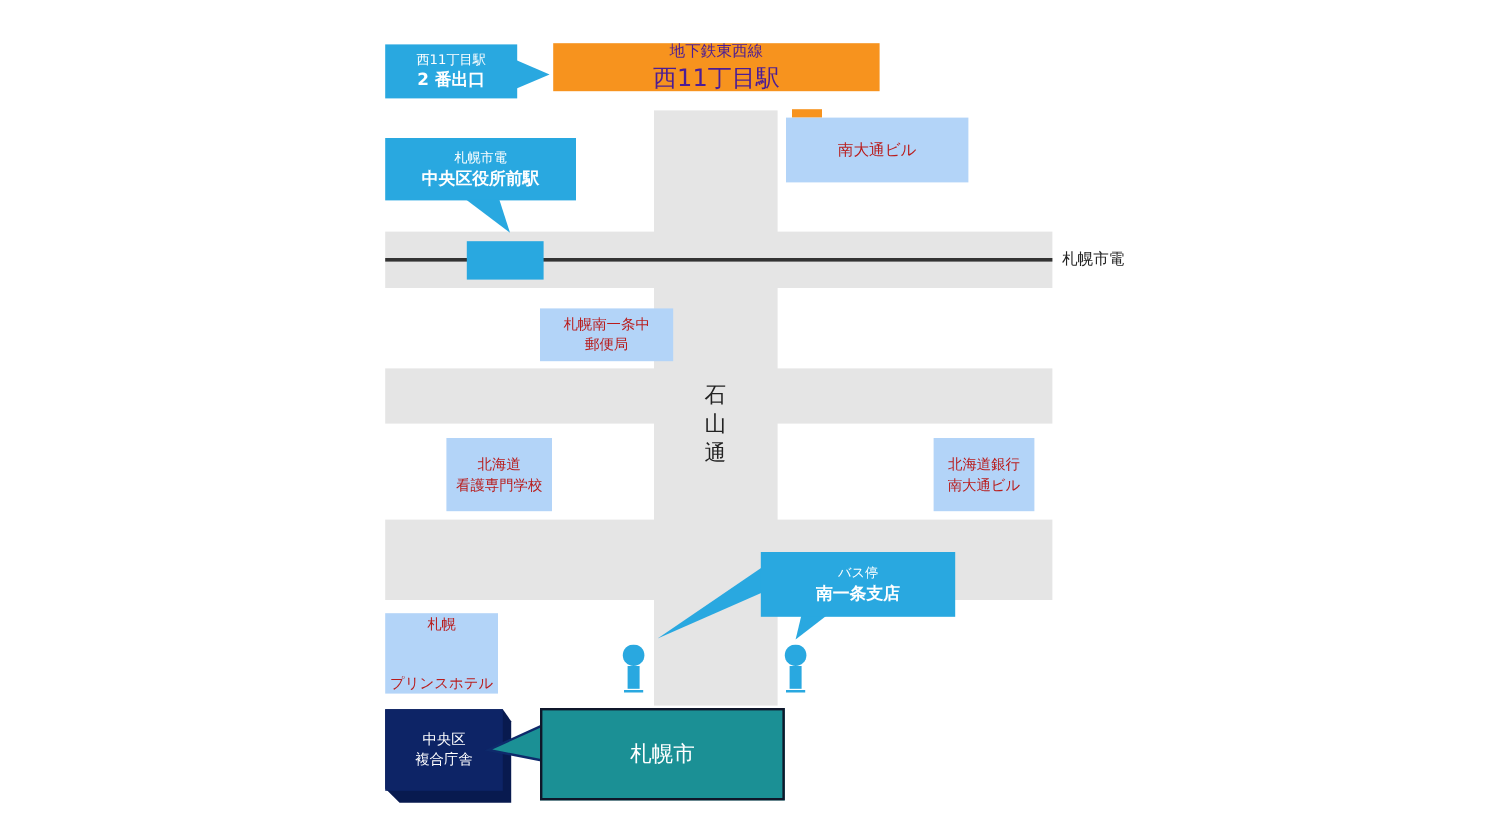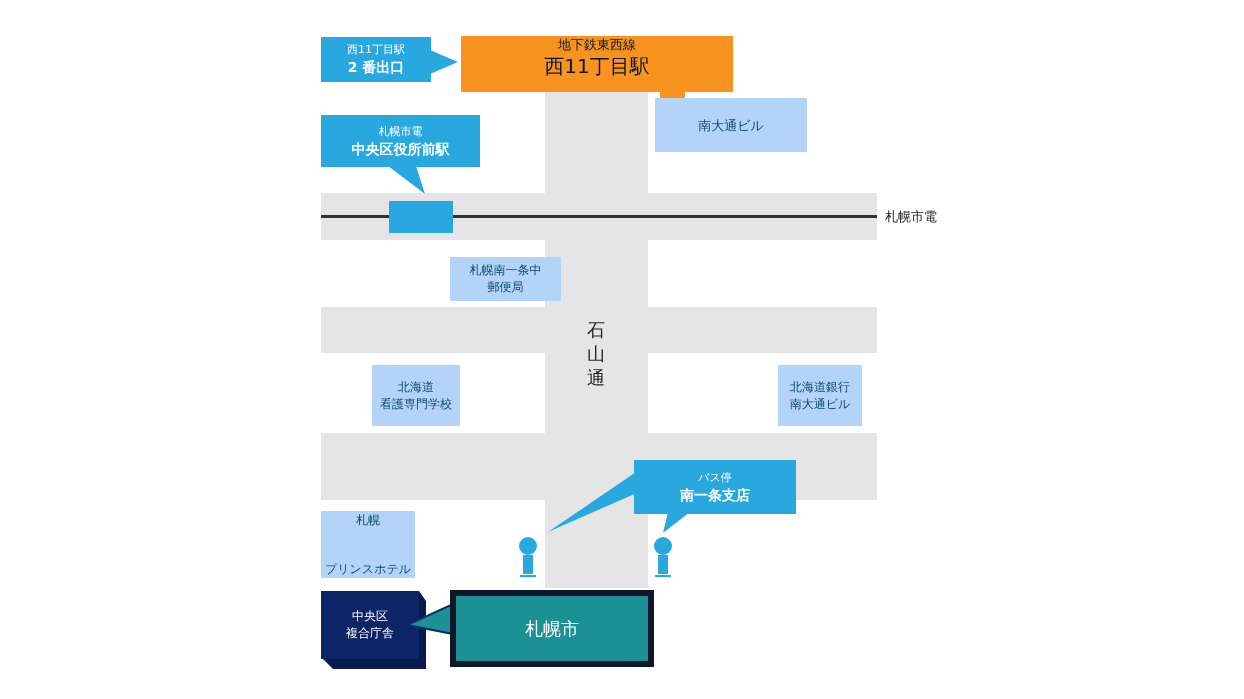--- a/index.html
+++ b/index.html
@@ -3,21 +3,21 @@
 <meta charset="utf-8">
 <style>
   html, body { margin: 0; padding: 0; }
   body {
     width: 1244px; height: 699px; background: #ffffff; position: relative; overflow: hidden;
     font-family: "DejaVu Sans", "Liberation Sans", sans-serif;
   }
   .abs { position: absolute; box-sizing: border-box; }
   .road { background: #e5e5e5; }
   .bldg {
-    background: #b3d4f8; color: #0c4a6e; font-size: 12px; line-height: 17px;
+    background: #b3d4f8; color: #b91c1c; font-size: 12px; line-height: 17px;
     display: flex; flex-direction: column; align-items: center; justify-content: center; text-align: center;
   }
   .callout {
     background: #29a8e0; color: #ffffff; text-align: center;
     display: flex; flex-direction: column; align-items: center; justify-content: center;
   }
   .callout .sub { font-size: 11px; line-height: 15px; }
   .callout .main { font-size: 14px; line-height: 20px; font-weight: bold; }
   .tail { position: absolute; overflow: visible; }
   .rail-line { background: #333333; height: 3px; }
@@ -44,21 +44,21 @@
 </div>
 
 <div class="abs callout" style="left:321px; top:37px; width:110px; height:45px;">
   <div class="sub">西11丁目駅</div>
   <div class="main">2 番出口</div>
 </div>
 <svg class="tail" style="left:430px; top:50px;" width="30" height="26">
   <polygon points="0,0 28,12 0,24" fill="#29a8e0"></polygon>
 </svg>
 
-<div class="abs" style="left:461px; top:36px; width:272px; height:56px; background:#f7931e; color:#0f172a; display:flex; flex-direction:column; align-items:center; ">
+<div class="abs" style="left:461px; top:36px; width:272px; height:40px; background:#f7931e; color:#4c1d95; display:flex; flex-direction:column; align-items:center; justify-content:center;">
   <div style="font-size:13px; line-height:17px;">地下鉄東西線</div>
   <div style="font-size:20px; line-height:26px;">西11丁目駅</div>
 </div>
 <div class="abs" style="left:660px; top:91px; width:25px; height:7px; background:#f7931e;"></div>
 
 <div class="abs bldg" style="left:655px; top:98px; width:152px; height:54px; font-size:13px;">
   <div>南大通ビル</div>
 </div>
 
 <div class="abs callout" style="left:321px; top:115px; width:159px; height:52px;">
@@ -116,15 +116,15 @@
 </svg>
 <div class="abs" style="left:321px; top:591px; width:98px; height:68px; background:#0d2466; color:#fff; display:flex; flex-direction:column; align-items:center; justify-content:center; font-size:12px; line-height:17px;">
   <div>中央区</div>
   <div>複合庁舎</div>
 </div>
 
 <svg class="tail" style="left:405px; top:600px;" width="50" height="42">
   <polygon points="48,4 48,34 2,25" fill="#1b9095" stroke="#0e2a6b" stroke-width="2"></polygon>
 </svg>
 
-<div class="abs" style="left:450px; top:590px; width:204px; height:77px; background:#1b9095; border:6px solid #0f172a; color:#fff; display:flex; flex-direction:column; align-items:center; justify-content:center; font-size:18px; line-height:24px;">
+<div class="abs" style="left:450px; top:590px; width:204px; height:77px; background:#1b9095; border:2px solid #0f172a; color:#fff; display:flex; flex-direction:column; align-items:center; justify-content:center; font-size:18px; line-height:24px;">
   <div>札幌市</div>
 </div>
 
 </body></html>

